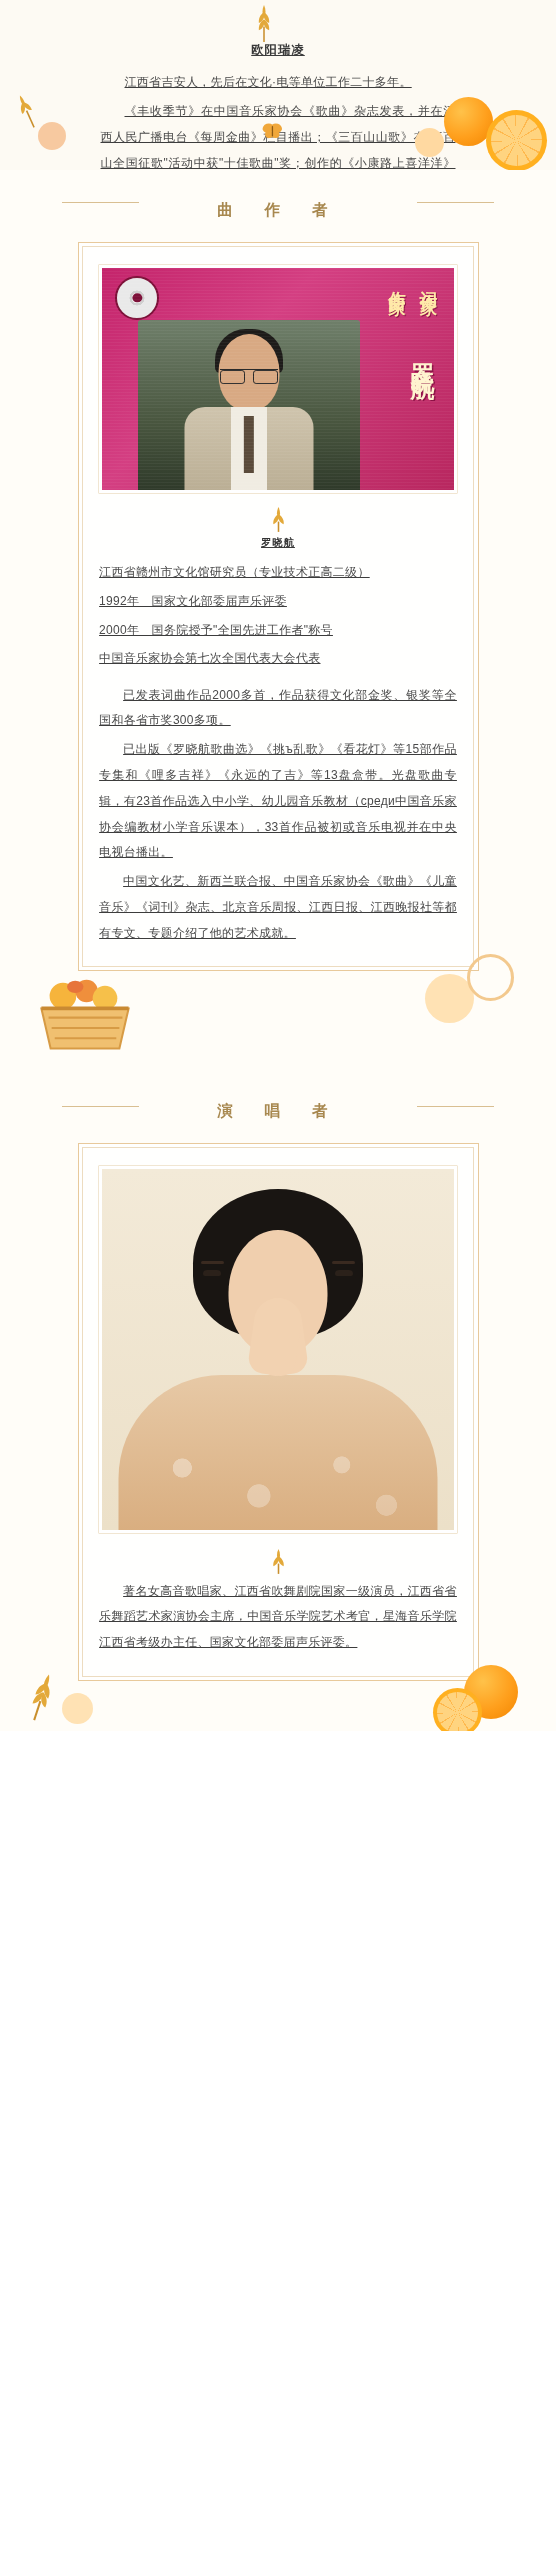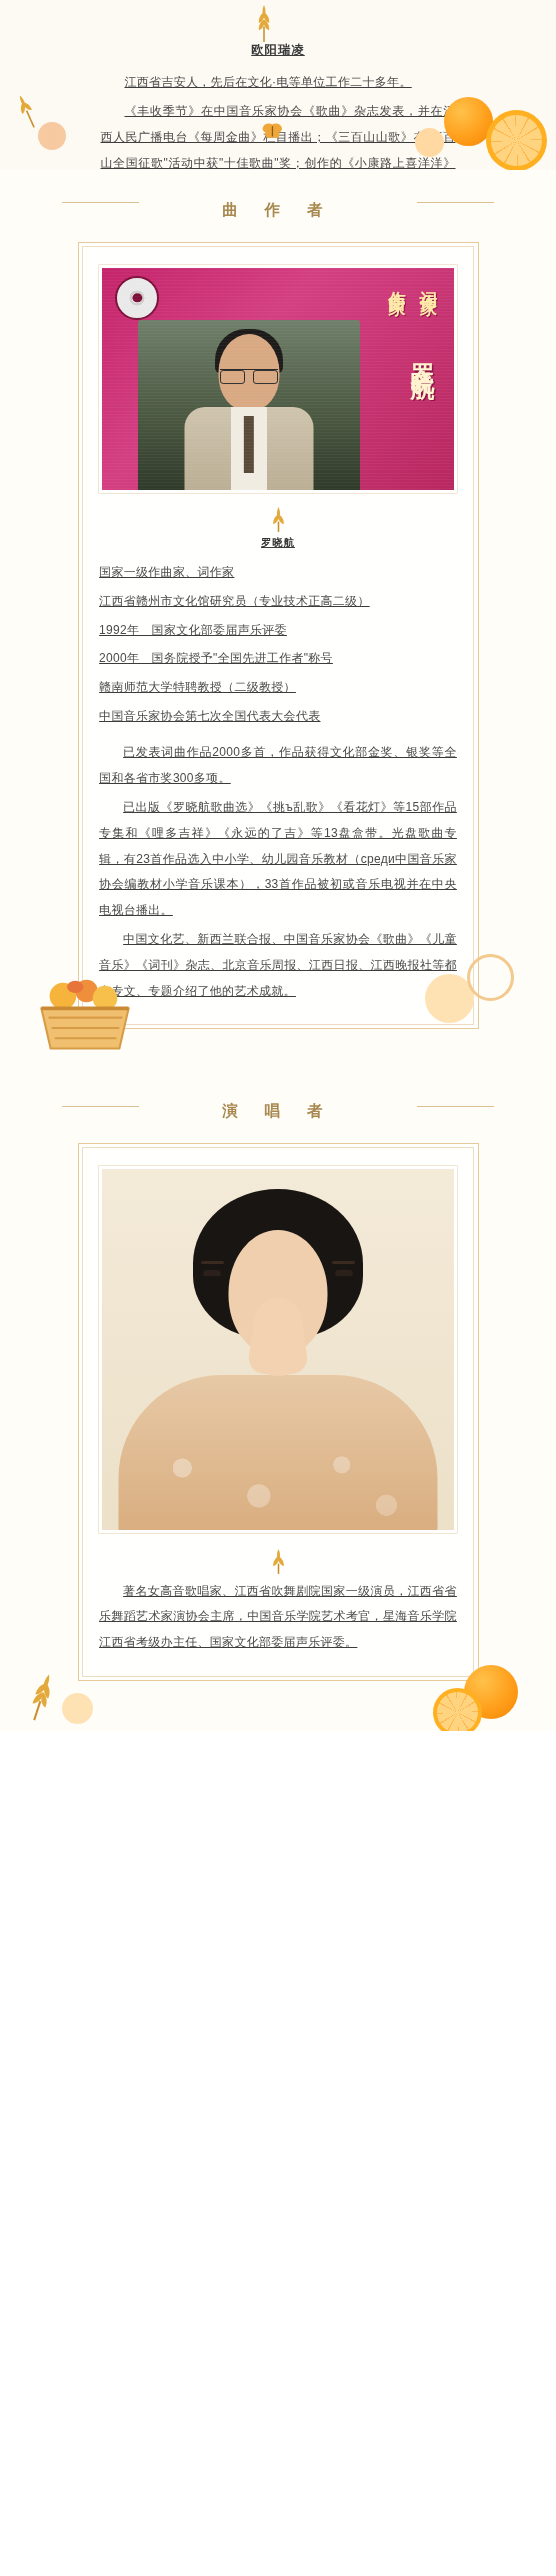--- a/index.html
+++ b/index.html
@@ -84,20 +84,21 @@
     margin: 0 0 11.3px 0;
   }
   .band-title {
     position:relative;
     text-align:center;
     font-size: 15.5px;
     font-weight:700;
     letter-spacing: 11.3px;
     color:#a8884f;
     padding: 13.4px 0 13.4px 0;
+    font-family: Liberation Mono, monospace;
   }
   .band-title .deco-line {
     position:absolute;
     top:50%;
     height:0.5px;
     background:#d9bf92;
     width: 77px;
   }
   .band-title .deco-line.left { left: 62px; }
   .band-title .deco-line.right { right: 62px; }
@@ -455,25 +456,23 @@
         <g fill="#e3a93a">
           <path d="M30 2 C34 10 34 18 30 26 C26 18 26 10 30 2Z"></path>
           <path d="M30 16 C37 20 41 27 40 35 C32 32 28 25 30 16Z"></path>
           <path d="M30 16 C23 20 19 27 20 35 C28 32 32 25 30 16Z"></path>
         </g>
         <rect x="28.5" y="30" width="3" height="20" fill="#c98f2c"></rect>
       </svg>
 
       <div class="sub-name" style="margin-top:2.1px;">罗晓航</div>
 
-      <p class="body noindent">国家一级作曲家、词作家</p>
       <p class="body noindent">江西省赣州市文化馆研究员（专业技术正高二级）</p>
       <p class="body noindent">1992年　国家文化部委届声乐评委</p>
       <p class="body noindent">2000年　国务院授予"全国先进工作者"称号</p>
-      <p class="body noindent">赣南师范大学特聘教授（二级教授）</p>
       <p class="body noindent">中国音乐家协会第七次全国代表大会代表</p>
 
       <div style="height:7.2px;"></div>
 
       <p class="body">已发表词曲作品2000多首，作品获得文化部金奖、银奖等全国和各省市奖300多项。</p>
       <p class="body">已出版《罗晓航歌曲选》《挑ъ乱歌》《看花灯》等15部作品专集和《哩多吉祥》《永远的了吉》等13盘盒带。光盘歌曲专辑，有23首作品选入中小学、幼儿园音乐教材（среди中国音乐家协会编教材小学音乐课本），33首作品被初或音乐电视并在中央电视台播出。</p>
       <p class="body">中国文化艺、新西兰联合报、中国音乐家协会《歌曲》《儿童音乐》《词刊》杂志、北京音乐周报、江西日报、江西晚报社等都有专文、专题介绍了他的艺术成就。</p>
     </div>
   </div>
 

